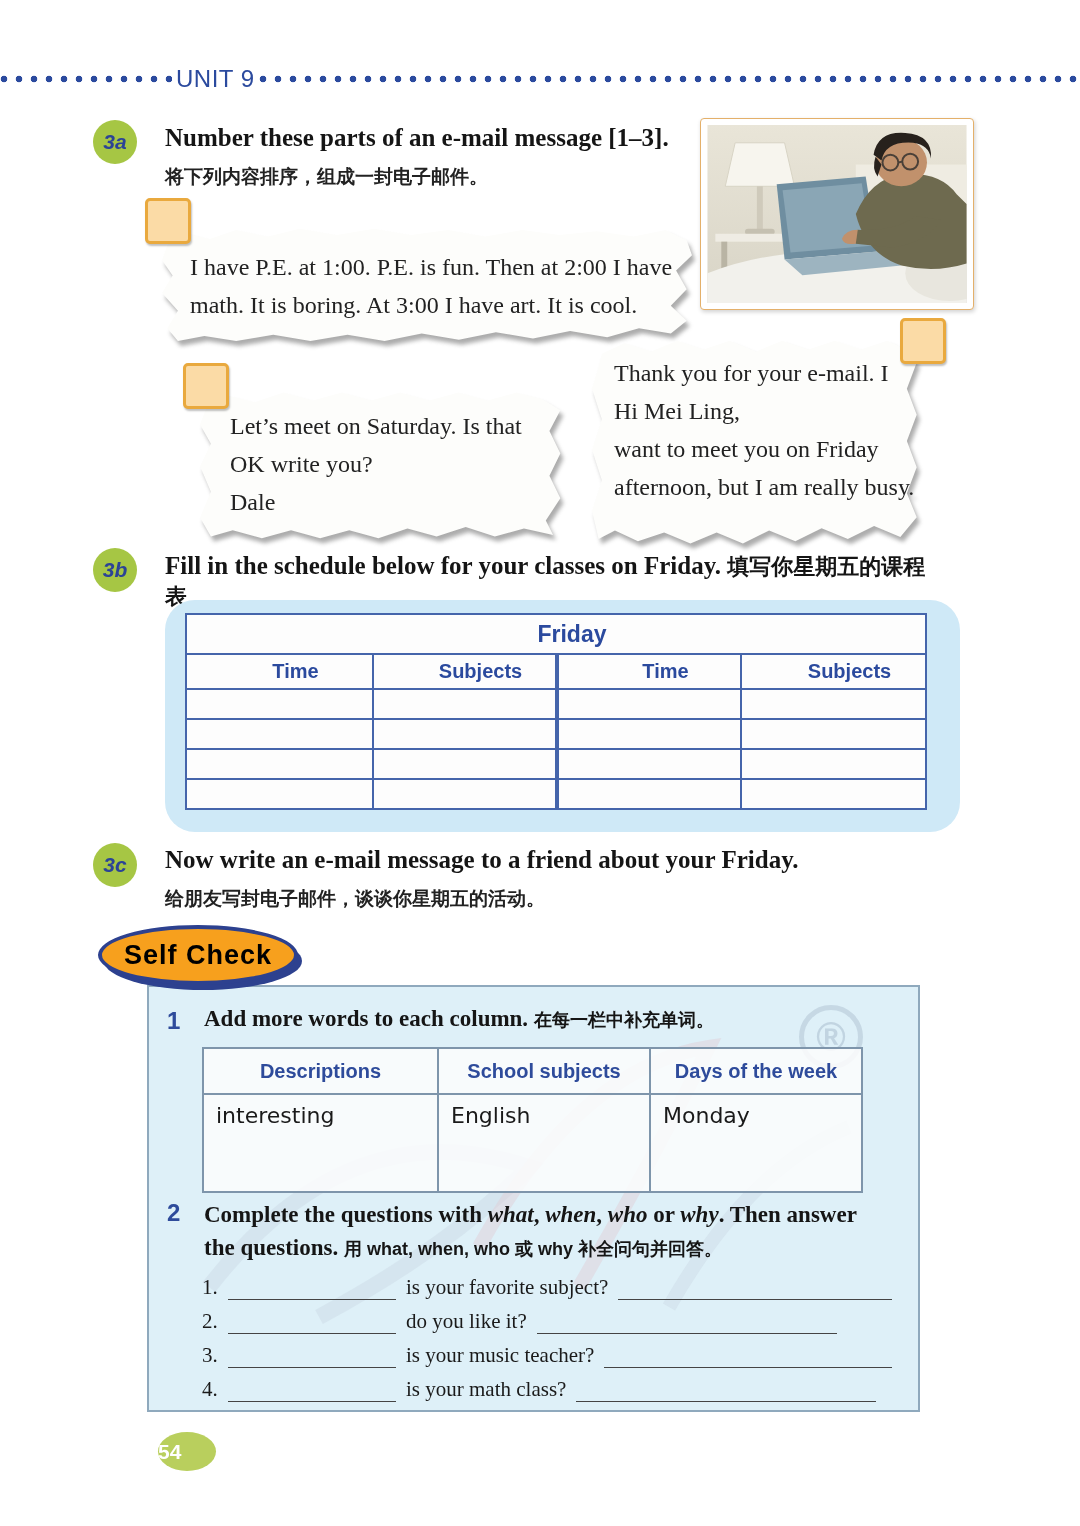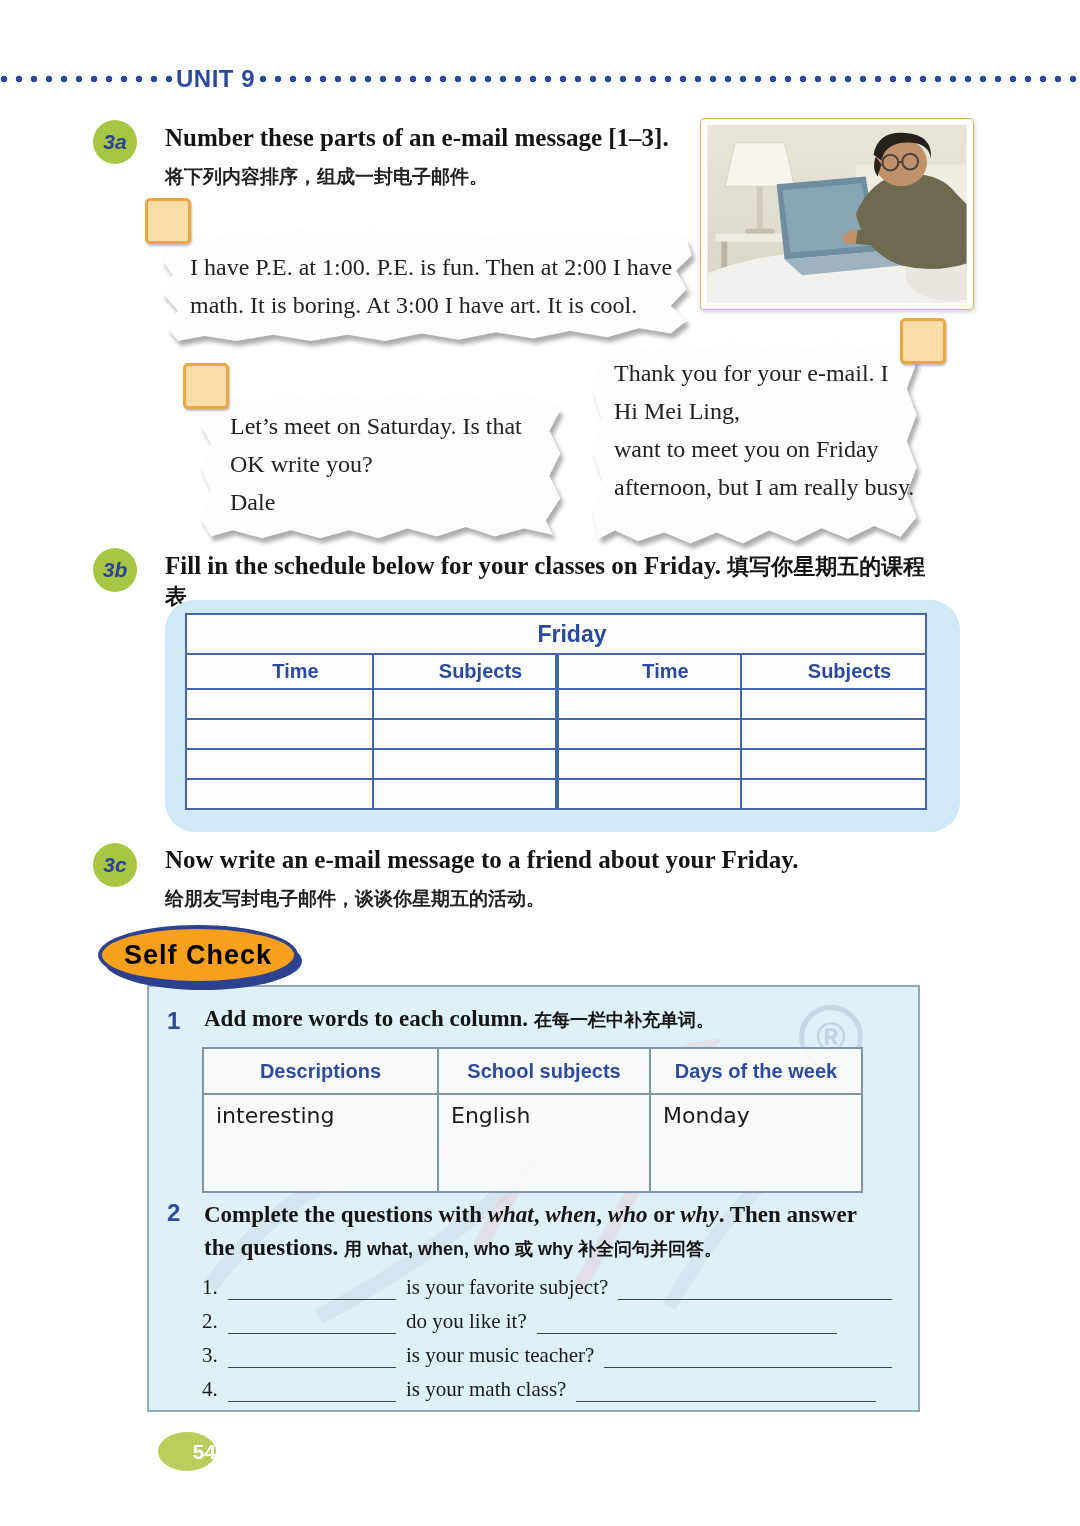--- a/index.html
+++ b/index.html
@@ -10,21 +10,21 @@
     font-family:"Liberation Serif", serif; color:#1a1a1a;
   }
 
   
   .unit-rule { position:absolute; left:0; top:66px; width:1080px; height:26px;
     display:flex; align-items:center; }
   .dots { height:8px; background-image:radial-gradient(circle at 4px 4px, #2b4a9e 3.1px, transparent 3.6px);
     background-size:15px 8px; background-repeat:repeat-x; }
   .dots.left { width:172px; }
   .dots.right { flex:1; }
-  .unit-label { font-family:"Liberation Sans", sans-serif; font-weight:bold;
+  .unit-label { font-family:"Liberation Sans", sans-serif; font-weight:normal;
     color:#2b4a9e; font-size:24px; letter-spacing:.5px; padding:0 4px; }
 
   
   .badge-circle { position:absolute; width:44px; height:44px; border-radius:50%;
     background:#a6c644; display:flex; align-items:center; justify-content:center;
     font-family:"Liberation Sans", sans-serif; font-weight:bold; font-style:italic;
     font-size:21px; color:#2b4396; }
 
   .sec-title { position:absolute; font-weight:bold; font-size:25px; color:#151515; }
   .sec-title .zh { font-family:"Liberation Sans", sans-serif; font-size:22px; font-weight:600; }
@@ -95,21 +95,21 @@
   .q-row { position:absolute; left:53px; height:30px; font-size:21px; color:#1a1a1a;
     display:flex; align-items:flex-end; }
   .q-row .qnum { width:26px; }
   .q-row .blank { border-bottom:1.6px solid #444; height:24px; }
   .q-row .b1 { width:168px; margin-right:10px; }
   .q-row .b2 { flex:1; margin-left:10px; max-width:300px; }
   .q-row .qtext { white-space:nowrap; }
 
   
   .page-num { position:absolute; left:158px; top:1432px; width:58px; height:39px;
-    background:#b9cf5d; border-radius:50%; display:flex; align-items:center; justify-content:flex-end;
+    background:#b9cf5d; border-radius:50%; display:flex; align-items:center; justify-content:flex-start;
     font-family:"Liberation Sans", sans-serif; font-weight:bold; font-size:21px; color:#ffffff; }
 </style>
 </head>
 <body>
 
 <div class="page">
 
   <div class="unit-rule">
     <div class="dots left"></div>
     <span class="unit-label">UNIT 9</span>

